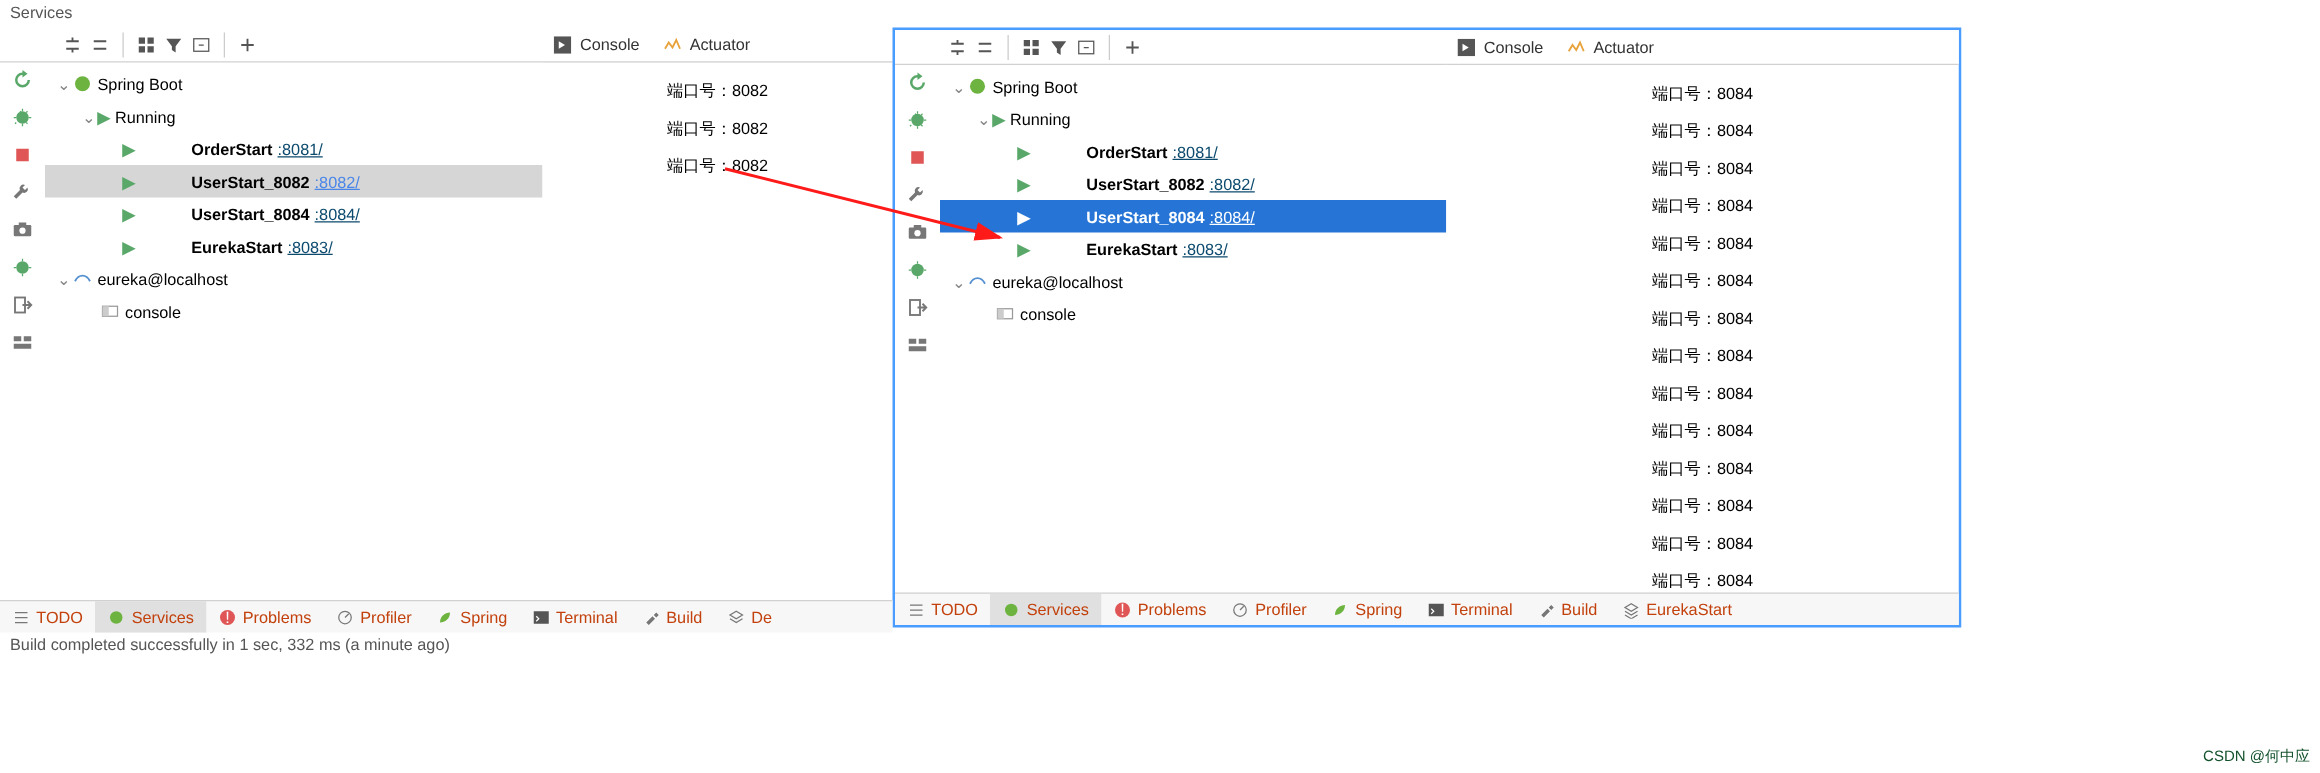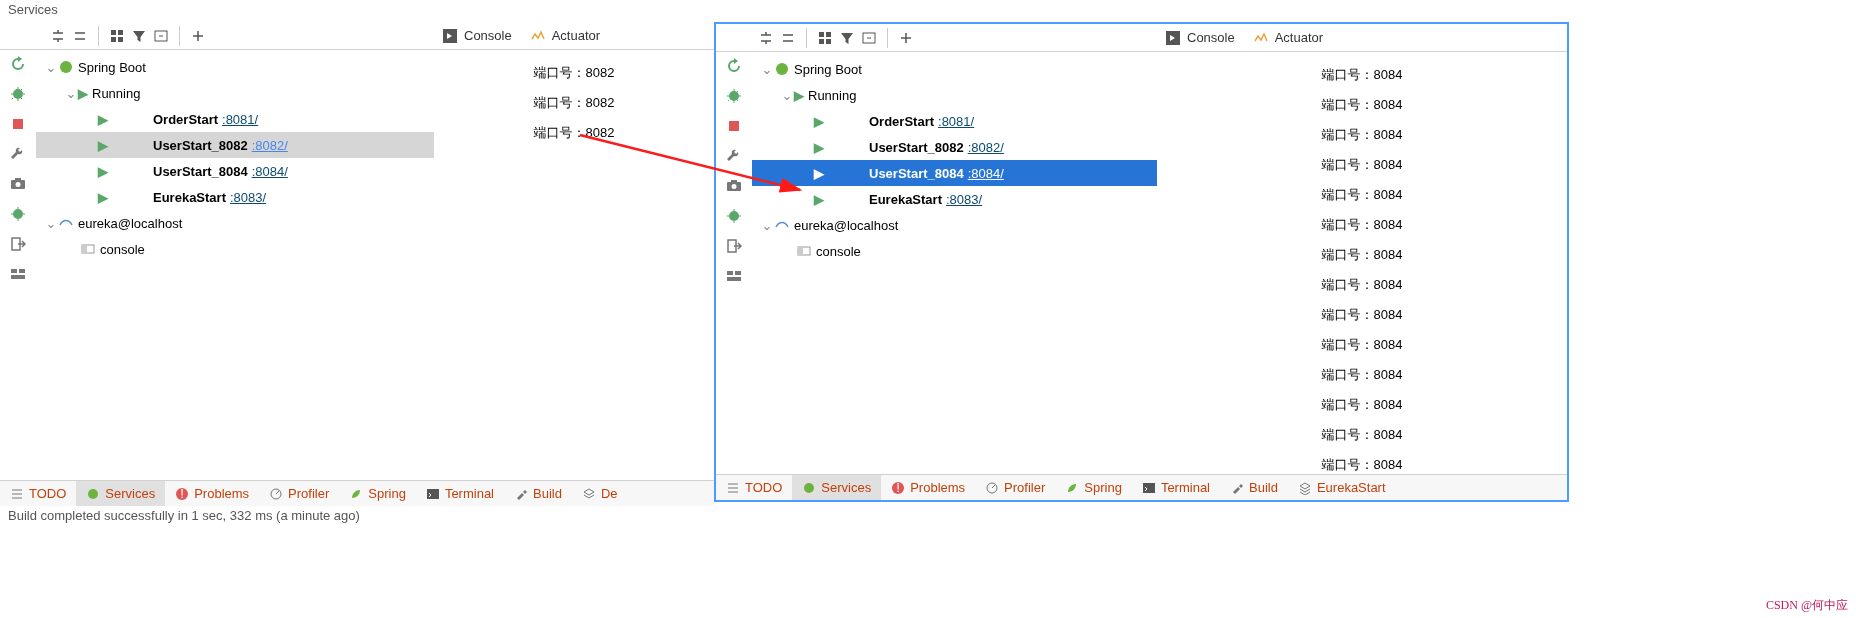--- a/index.html
+++ b/index.html
@@ -31,21 +31,21 @@
 .ctab { display: flex; align-items: center; gap: 6px; cursor: pointer; color: #333; }
 .ctab .ci { width: 16px; height: 16px; display: flex; align-items: center; justify-content: center; }
 .console-body { flex: 1; padding: 8px 4px; font-family: "Consolas", monospace; font-size: 15px; line-height: 30px; overflow: hidden; text-align: center; }
 .console-body .ln { white-space: nowrap; }
 .bottom-tabs { position: absolute; left: 0; right: 0; display: flex; align-items: center; height: 26px; border-top: 1px solid #d1d1d1; background: #f7f7f7; }
 .btab { display: flex; align-items: center; gap: 5px; padding: 0 10px; height: 100%; cursor: pointer; color: #c2410c; }
 .btab.active { background: #e0e0e0; }
 .btab .bi { width: 14px; height: 14px; }
 .status-line { position: absolute; bottom: 0; left: 8px; color: #555; font-size: 13px; }
 .arrow { position: absolute; pointer-events: none; }
-.watermark { position: absolute; right: 8px; bottom: 4px; color: #be185d; font-size: 12px; font-family: Liberation Serif, serif; }
+.watermark { position: absolute; right: 8px; bottom: 4px; color: #14532d; font-size: 12px; }
 svg { display: block; }
 .pane.right .bottom-tabs { bottom: 0; width: 100%; }
 .container { position: relative; height: 506px; }
 </style>
 </head>
 <body>
 
 <div class="container">
 <div class="hdr">Services</div>
 

